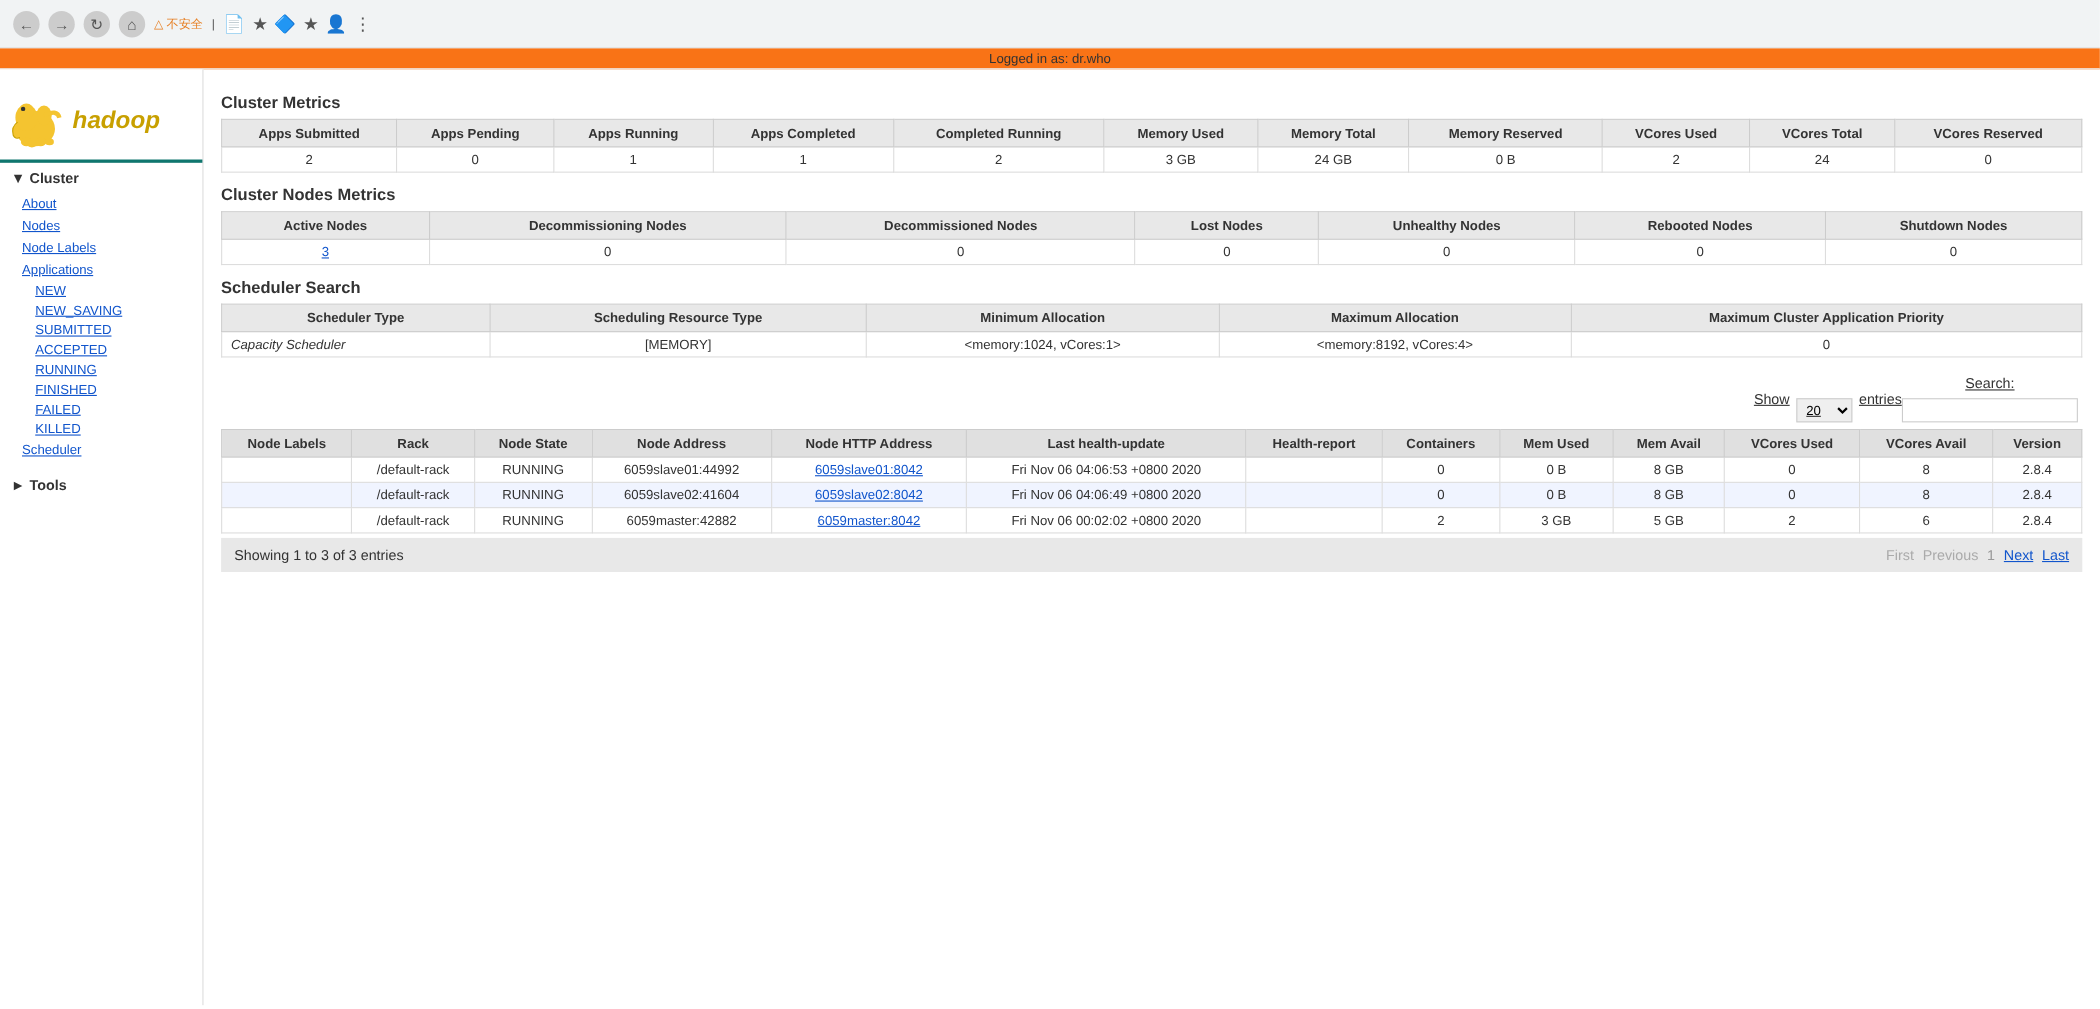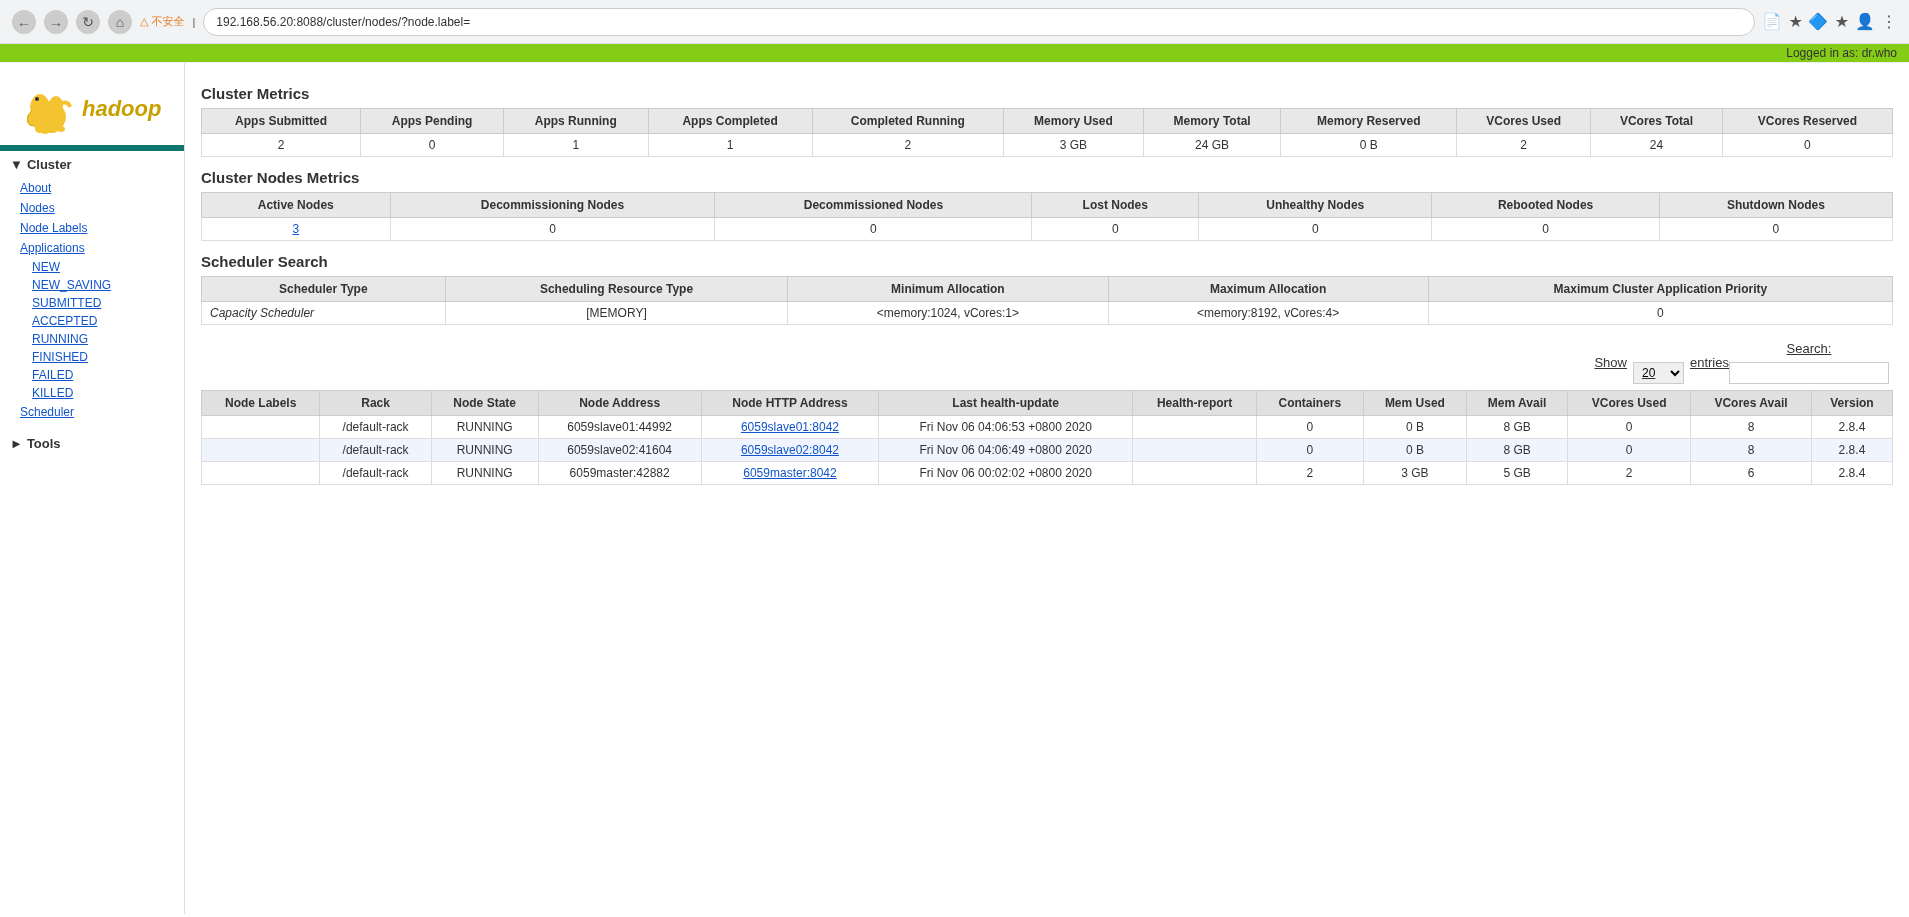--- a/index.html
+++ b/index.html
@@ -24,25 +24,25 @@
       flex: 1; height: 28px; border: 1px solid #ccc; border-radius: 14px;
       padding: 0 12px; font-size: 12px; background: #fff; color: #333;
     }
     .browser-icons {
       display: flex; gap: 6px; align-items: center;
     }
     .browser-icon { font-size: 16px; color: #555; cursor: pointer; }
 
     
     .logged-in-bar {
-      text-align: right;
+      text-align: center;
       padding: 2px 12px;
       font-size: 12px;
       color: #333;
-      background: #84cc16;
+      background: #f97316;
       border-bottom: 1px solid #eee;
     }
 
     
     .main-layout {
       display: flex;
       min-height: calc(917px - 44px - 22px);
     }
 
     
@@ -174,22 +174,22 @@
       color: #1155cc;
       cursor: pointer;
       text-decoration: underline;
     }
     .pagination-divider { color: #999; }
 
     
     .header-area {
       display: flex;
       align-items: center;
-      padding: 6px 18px;
-      border-bottom: 6px solid #0f766e;
+      padding: 6px 2px;
+      border-bottom: 3px solid #0f766e;
     }
     .hadoop-logo {
       display: flex;
       align-items: center;
       gap: 4px;
     }
     .hadoop-elephant {
       width: 60px; height: 60px;
     }
   </style>
@@ -198,21 +198,20 @@
 
 <div class="browser-bar">
   <button class="browser-nav-btn">←</button>
   <button class="browser-nav-btn">→</button>
   <button class="browser-nav-btn">↻</button>
   <button class="browser-nav-btn">⌂</button>
   <span style="color:#e67e22;font-size:11px;display:flex;align-items:center;gap:3px;">
     △ <span>不安全</span>
   </span>
   <span style="color:#555;font-size:11px;">|</span>
-  <input class="browser-url-bar" type="text" value="192.168.56.20:8088/cluster/nodes/?node.label=" style="">
   <div class="browser-icons">
     <span class="browser-icon">📄</span>
     <span class="browser-icon">★</span>
     <span class="browser-icon">🔷</span>
     <span class="browser-icon">★</span>
     <span class="browser-icon">👤</span>
     <span class="browser-icon">⋮</span>
   </div>
 </div>
 
@@ -429,14 +428,24 @@
             <td>2</td>
             <td>3 GB</td>
             <td>5 GB</td>
             <td>2</td>
             <td>6</td>
             <td>2.8.4</td>
           </tr>
         </tbody>
     </table>
 
+    <div class="pagination-row">
+      <span>Showing 1 to 3 of 3 entries</span>
+      <div class="pagination-links">
+        <span class="pagination-link">First</span>
+        <span class="pagination-link">Previous</span>
+        <span class="pagination-divider">1</span>
+        <span class="pagination-link active">Next</span>
+        <span class="pagination-link active">Last</span>
+      </div>
+    </div>
   </div>
 </div>
 
 </body></html>

